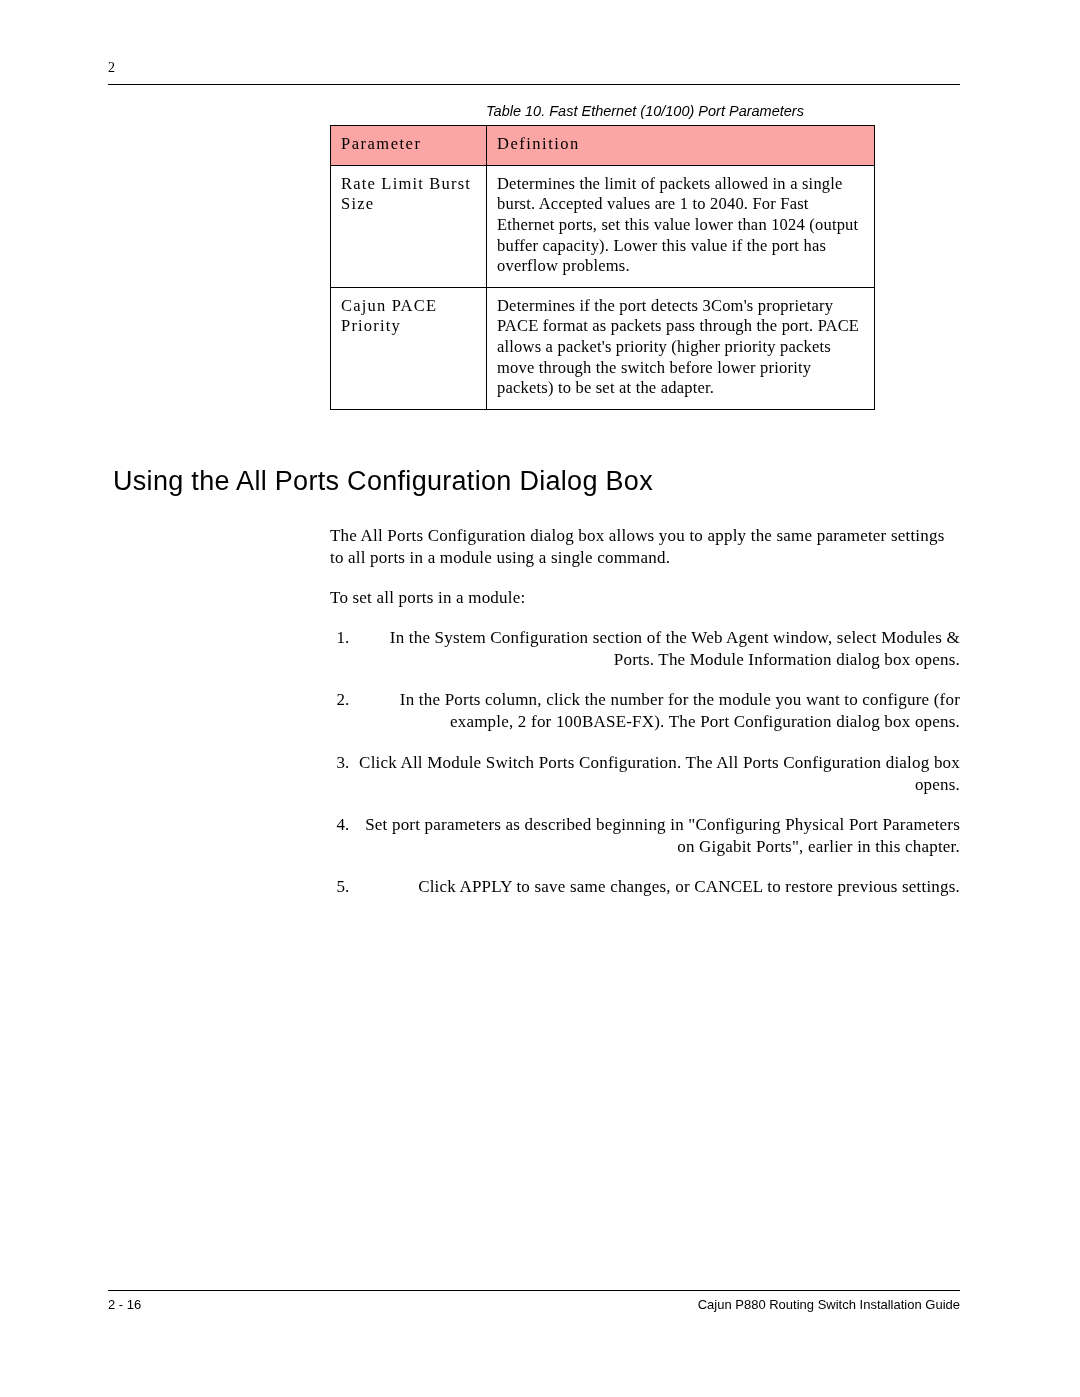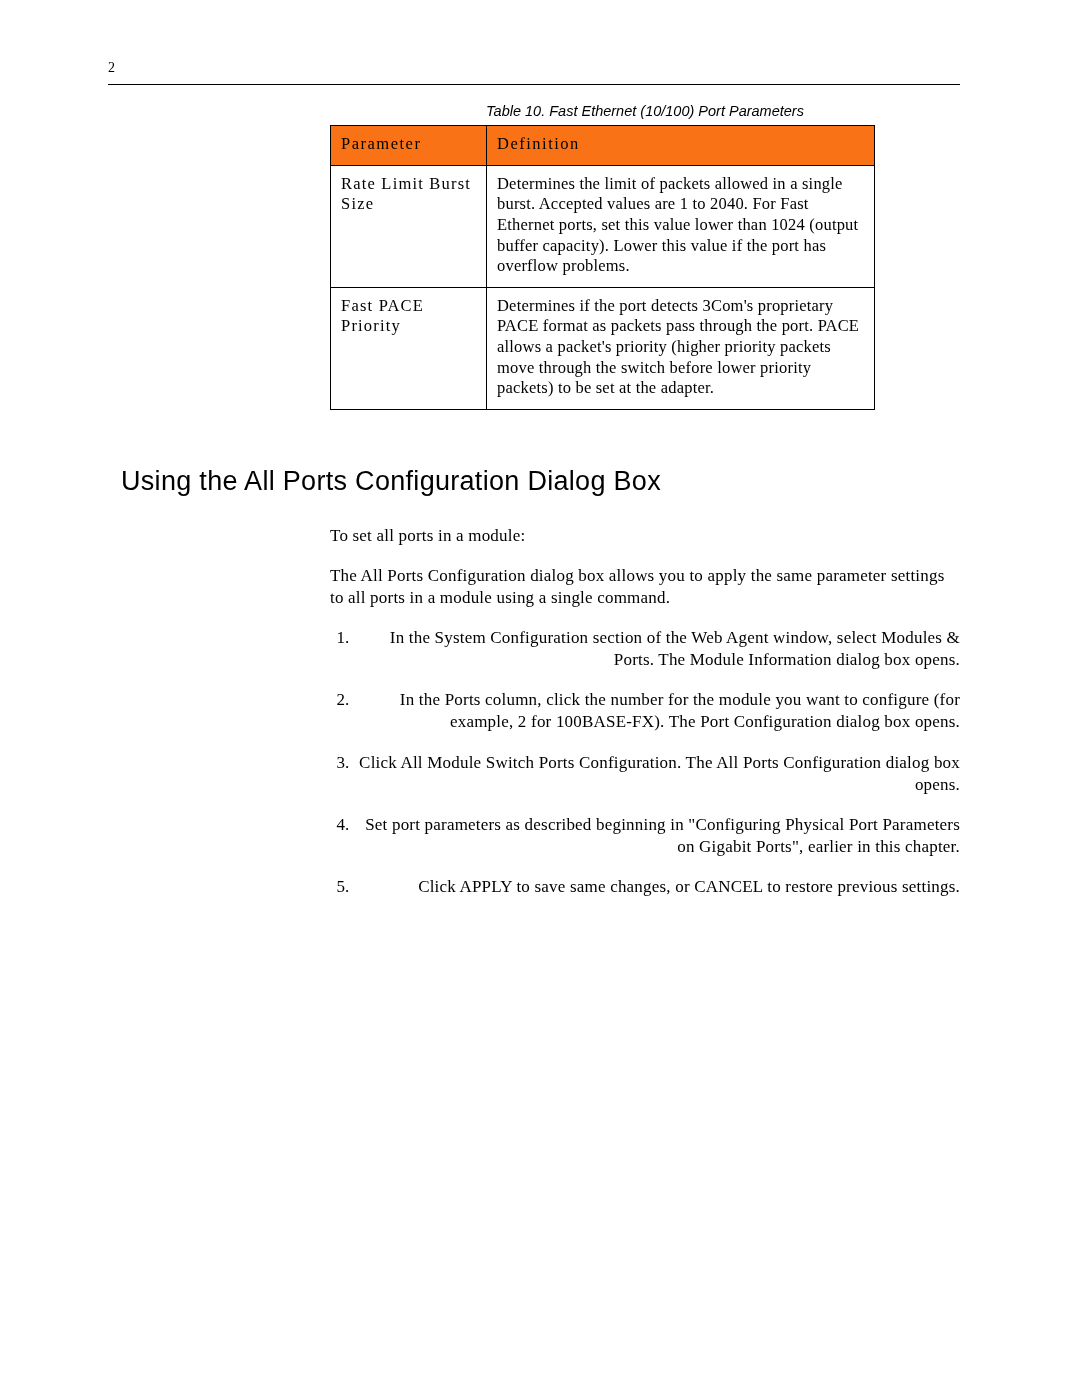--- a/index.html
+++ b/index.html
@@ -45,32 +45,32 @@
     border: 1px solid #000;
     padding: 8px 10px 10px 10px;
     vertical-align: top;
     font-size: 16.5px;
     line-height: 1.25;
     letter-spacing: 0.2px;
     text-align: left;
     font-weight: normal;
   }
   table.params th {
-    background: #f97316;
+    background: #fca5a5;
     letter-spacing: 1.5px;
   }
   table.params td.param-name {
     width: 135px;
     letter-spacing: 1.2px;
     font-family: Liberation Serif, serif;
   }
   .section-heading {
     font-family: Arial, Helvetica, sans-serif;
     font-size: 27px;
-    margin: 56px 0 28px 13px;
+    margin: 56px 0 28px 5px;
     font-weight: normal;
     letter-spacing: 0.3px;
   }
   .body-text {
     font-size: 17px;
     line-height: 1.3;
     letter-spacing: 0.2px;
     margin: 0 0 18px 0;
   }
   ol.steps {
@@ -117,35 +117,42 @@
       <tbody>
           <tr>
         <th>Parameter</th>
         <th>Definition</th>
       </tr>
       <tr>
         <td class="param-name">Rate Limit Burst Size</td>
         <td>Determines the limit of packets allowed in a single burst. Accepted values are 1 to 2040. For Fast Ethernet ports, set this value lower than 1024 (output buffer capacity). Lower this value if the port has overflow problems.</td>
       </tr>
       <tr>
-        <td class="param-name">Fast PACE Priority</td>
+        <td class="param-name">Cajun PACE Priority</td>
         <td>Determines if the port detects 3Com's proprietary PACE format as packets pass through the port. PACE allows a packet's priority (higher priority packets move through the switch before lower priority packets) to be set at the adapter.</td>
       </tr>
     </tbody>
       </table>
   </div>
 
   <h2 class="section-heading">Using the All Ports Configuration Dialog Box</h2>
 
   <div class="content-indent">
+    <p class="body-text">The All Ports Configuration dialog box allows you to apply the same parameter settings to all ports in a module using a single command.</p>
     <p class="body-text">To set all ports in a module:</p>
-    <p class="body-text">The All Ports Configuration dialog box allows you to apply the same parameter settings to all ports in a module using a single command.</p>
     <ol class="steps">
       <li>In the System Configuration section of the Web Agent window, select Modules &amp; Ports. The Module Information dialog box opens.</li>
       <li>In the Ports column, click the number for the module you want to configure (for example, 2 for 100BASE-FX). The Port Configuration dialog box opens.</li>
       <li>Click All Module Switch Ports Configuration. The All Ports Configuration dialog box opens.</li>
       <li>Set port parameters as described beginning in "Configuring Physical Port Parameters on Gigabit Ports", earlier in this chapter.</li>
       <li>Click APPLY to save same changes, or CANCEL to restore previous settings.</li>
     </ol>
   </div>
 
+  <div class="footer">
+    <hr class="footer-rule">
+    <div class="footer-row">
+      <span>2 - 16</span>
+      <span>Cajun P880 Routing Switch Installation Guide</span>
+    </div>
+  </div>
 
 </div>
 
 </body></html>

